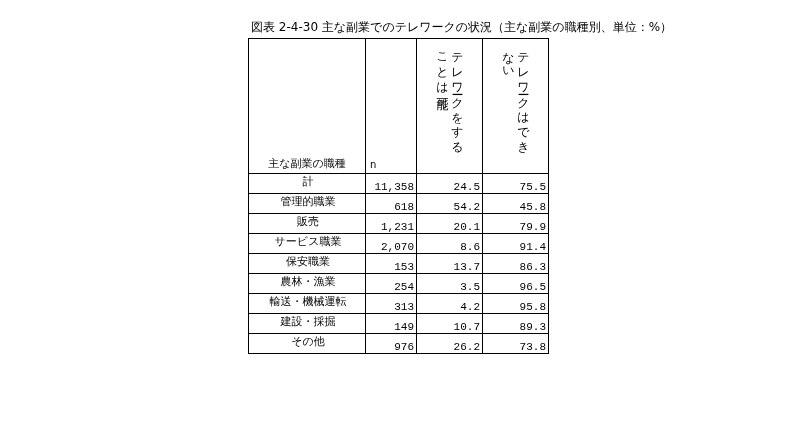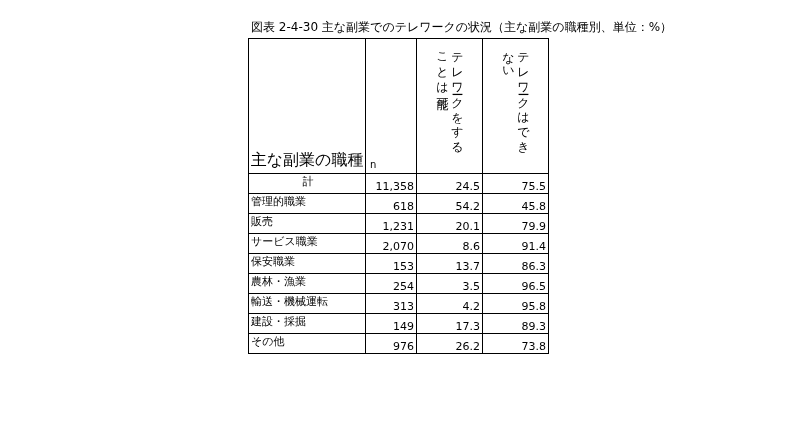--- a/index.html
+++ b/index.html
@@ -7,28 +7,28 @@
          font-family: "DejaVu Sans", "Liberation Sans", sans-serif; color: #000; }
   .title { position: absolute; left: 203px; top: 19px; font-size: 12px; letter-spacing: 0px; white-space: nowrap; margin-left: 48px; }
   table.t { position: absolute; left: 248px; top: 38px; border-collapse: collapse; font-size: 11px; }
   table.t td, table.t th { border: 1px solid #000; padding: 0; }
   th { font-weight: normal; vertical-align: bottom; }
   .c1 { width: 117px; }
   .c2 { width: 51px; }
   .c3 { width: 66px; }
   .c4 { width: 66px; }
   .hdr-row th { height: 131px; }
-  .h-label { text-align: center; padding-bottom: 2px !important; font-size: 16px; }
+  .h-label { text-align: center; padding-bottom: 2px !important; font-size: 11px; }
   .h-n { text-align: left; padding-left: 4px !important; padding-bottom: 3px !important; font-size: 10px; }
   .vwrap { height: 131px; display: flex; flex-direction: row-reverse; justify-content: center; align-items: flex-start; gap: 2px; padding-top: 2px; box-sizing: border-box; }
   .vcol { writing-mode: vertical-rl; text-orientation: upright; font-size: 12px; line-height: 13px; letter-spacing: 1px; }
   tr.r td { height: 19px; }
-  td.lbl { text-align: left; padding-left: 2px !important; vertical-align: top; white-space: nowrap; }
+  td.lbl { text-align: center; padding-left: 2px !important; vertical-align: top; white-space: nowrap; }
   td.lbl.center { text-align: center; }
-  td.num { text-align: right; padding-right: 2px !important; vertical-align: bottom; }
+  td.num { text-align: right; padding-right: 2px !important; vertical-align: bottom; font-family: Liberation Mono, monospace; }
 </style>
 </head>
 <body>
 
 <div class="title">図表 2-4-30  主な副業でのテレワークの状況（主な副業の職種別、単位：%）</div>
 
 <table class="t">
   <colgroup>
       <col class="c1">
       <col class="c2">
@@ -92,21 +92,21 @@
       </tr>
       <tr class="r">
         <td class="lbl">輸送・機械運転</td>
         <td class="num">313</td>
         <td class="num">4.2</td>
         <td class="num">95.8</td>
       </tr>
       <tr class="r">
         <td class="lbl">建設・採掘</td>
         <td class="num">149</td>
-        <td class="num">17.3</td>
+        <td class="num">10.7</td>
         <td class="num">89.3</td>
       </tr>
       <tr class="r">
         <td class="lbl">その他</td>
         <td class="num">976</td>
         <td class="num">26.2</td>
         <td class="num">73.8</td>
       </tr>
     </tbody>
 </table>

